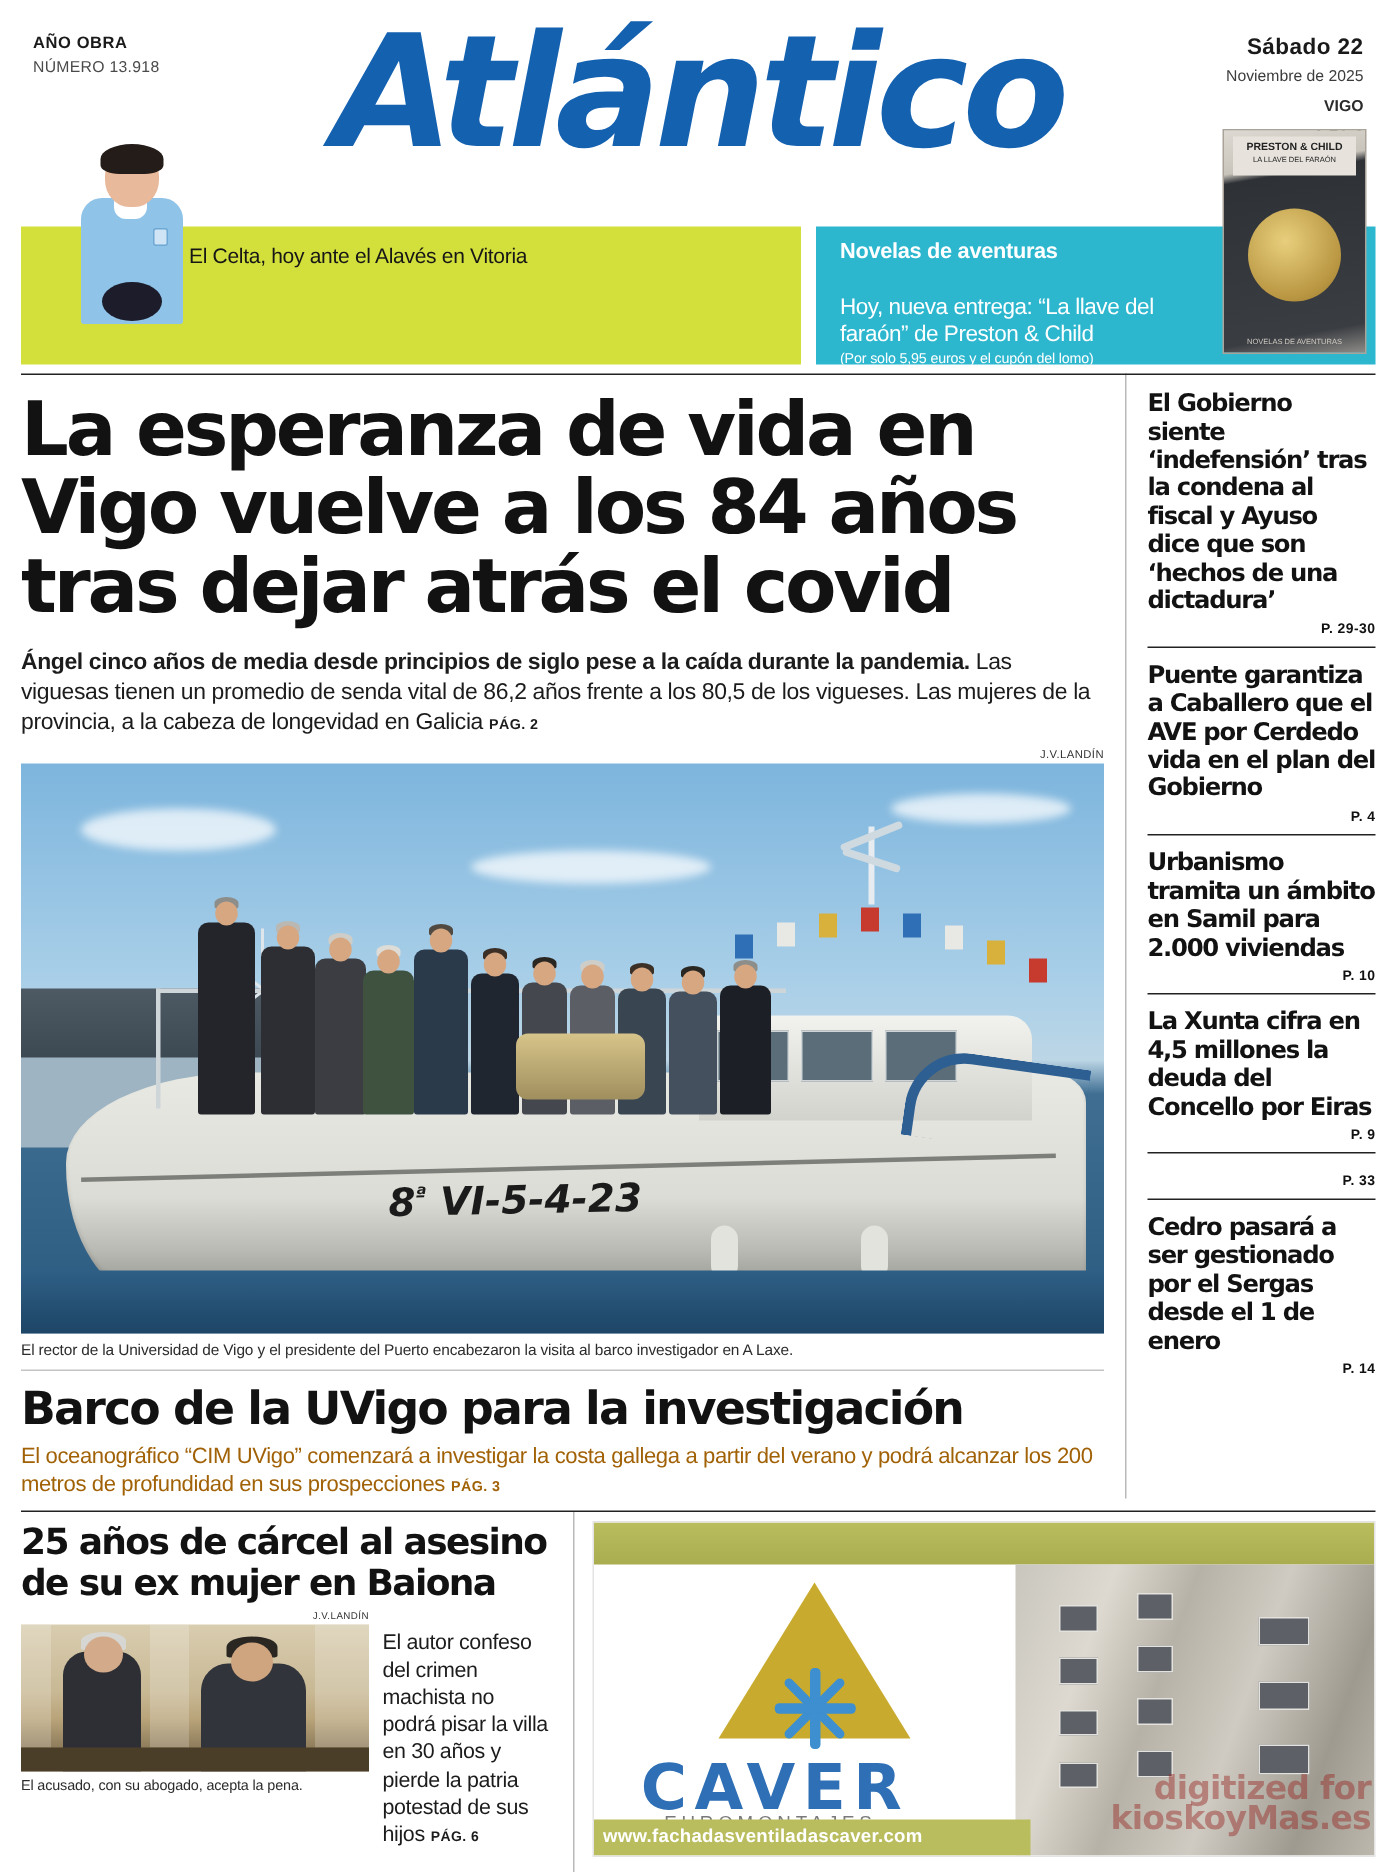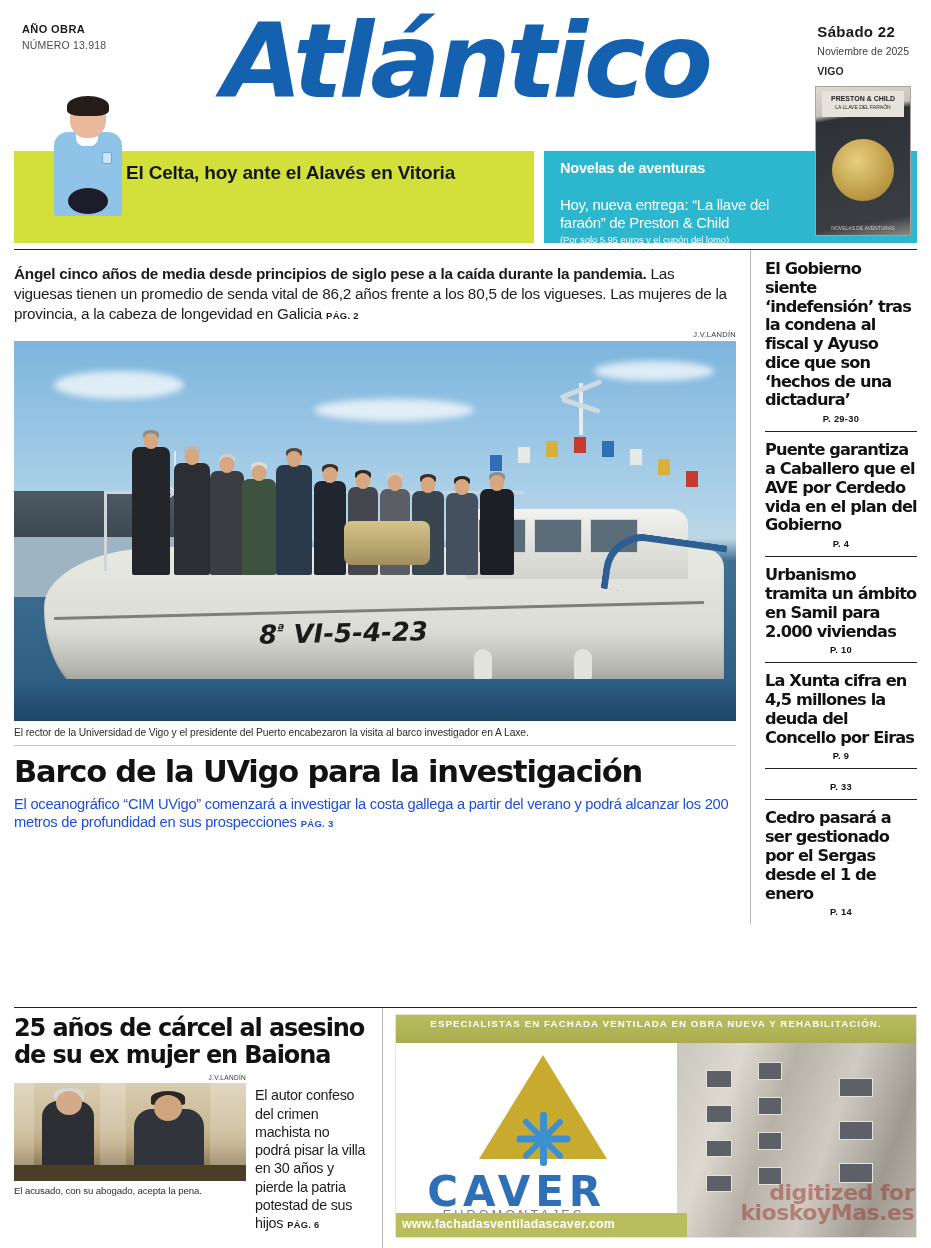--- a/index.html
+++ b/index.html
@@ -25,21 +25,21 @@
   }
   .mast-year {
     font-size: 11px; font-weight: bold; letter-spacing: .4px;
     color: #1a1a1a;
   }
   .mast-number {
     font-size: 10.5px; color: #4a4a4a; letter-spacing: .2px;
   }
   .mast-right {
     position: absolute; right: 22px; top: 20px;
-    line-height: 1.55;
+    text-align: right; line-height: 1.55;
   }
   .mast-date {
     font-size: 15px; font-weight: bold; letter-spacing: .3px;
   }
   .mast-month { font-size: 10.5px; color: #3c3c3c; }
   .mast-city { font-size: 10.5px; font-weight: bold; color: #2b2b2b; margin-top: 3px;}
   .mast-price { font-size: 12px; font-weight: bold; margin-top: 3px;}
 
   .mast-title {
     position: absolute;
@@ -101,21 +101,21 @@
     height: 92px;
     display: flex; gap: 10px;
   }
   .promo-celta {
     flex: 0 0 520px;
     background: #d3e03c;
     position: relative;
     padding: 11px 10px 10px 112px;
   }
   .promo-celta .p-title {
-    font-size: 19px; font-weight: bold; color: #161616;
+    font-size: 14px; font-weight: normal; color: #161616;
     letter-spacing: -.2px; margin-bottom: 4px;
   }
   .promo-celta .p-sub {
     font-size: 16px; color: #222; line-height: 1.2; letter-spacing: -.3px;
   }
   .promo-novela {
     flex: 1;
     background: #2db7cf;
     position: relative;
     padding: 9px 110px 8px 16px;
@@ -311,35 +311,35 @@
   
   .boat-hl {
     font-family: "DejaVu Sans", sans-serif;
     font-weight: bold; font-size: 30.5px;
     letter-spacing: -1.2px; line-height: 1.1;
     margin-top: 9px; color: #121212;
   }
   .boat-sub {
     margin-top: 6px;
     font-size: 14.7px; line-height: 1.26;
-    letter-spacing: -.25px; color: #1d4ed8;
+    letter-spacing: -.25px; color: #a16207;
   }
 
   
   .side-item { padding: 9px 0 7px 0; }
   .side-item + .side-item { border-top: 1.4px solid #222; }
   .side-item:first-child { padding-top: 11px; }
   .side-hl {
     font-family: "DejaVu Sans", sans-serif;
     font-weight: bold; font-size: 16.2px;
     line-height: 1.16; letter-spacing: -.85px;
     color: #121212;
   }
   .side-pag {
-    text-align: center; font-size: 9.3px; font-weight: bold;
+    text-align: right; font-size: 9.3px; font-weight: bold;
     letter-spacing: .3px; margin-top: 4px; color: #111;
   }
 
   
   .bottom {
     position: absolute; left: 14px; right: 14px; top: 1007px; bottom: 0;
     border-top: 1.5px solid #222;
     display: flex;
   }
   .bot-left { width: 368px; padding-right: 14px; position: relative;}
@@ -562,20 +562,21 @@
     <div class="book-foot">NOVELAS DE AVENTURAS</div>
   </div>
 
   <div class="main-area">
     <div class="rule-top"></div>
 
     <div class="cols">
 
       <div class="col-main">
 
+        <div class="lead-hl">La esperanza de vida en Vigo vuelve a los 84 años tras dejar atrás el covid</div>
 
         <div class="lead-sub">
           <b>Ángel cinco años de media desde principios de siglo pese a la caída durante la pandemia.</b>
           <span>Las viguesas tienen un promedio de senda vital de 86,2 años frente a los 80,5 de los vigueses. Las mujeres de la provincia, a la cabeza de longevidad en Galicia</span><span class="pag-tag">PÁG. 2</span>
         </div>
 
         <div class="photo-credit">J.V.LANDÍN</div>
 
         <div class="photo-main">
           <div class="sky-cloud" style="left:40px;top:30px;width:130px;height:28px;"></div>
@@ -732,21 +733,20 @@
           <div class="bot-cap">El acusado, con su abogado, acepta la pena.</div>
         </div>
 
         <div class="bot-text"><span>El autor confeso del crimen machista no podrá pisar la villa en 30 años y pierde la patria potestad de sus hijos</span><span class="pag-tag">PÁG. 6</span></div>
       </div>
     </div>
 
     <div class="bot-ad">
       <div class="ad-box">
         <div class="ad-band">
-          <div class="ad-band-l1">ESPECIALISTAS EN FACHADA VENTILADA EN OBRA NUEVA Y REHABILITACIÓN.</div>
         </div>
 
         <div class="ad-photo">
           <div class="ad-win" style="left:12%;top:14%;width:11%;height:9%;"></div>
           <div class="ad-win" style="left:12%;top:32%;width:11%;height:9%;"></div>
           <div class="ad-win" style="left:12%;top:50%;width:11%;height:9%;"></div>
           <div class="ad-win" style="left:12%;top:68%;width:11%;height:9%;"></div>
           <div class="ad-win" style="left:34%;top:10%;width:10%;height:9%;"></div>
           <div class="ad-win" style="left:34%;top:28%;width:10%;height:9%;"></div>
           <div class="ad-win" style="left:34%;top:46%;width:10%;height:9%;"></div>

